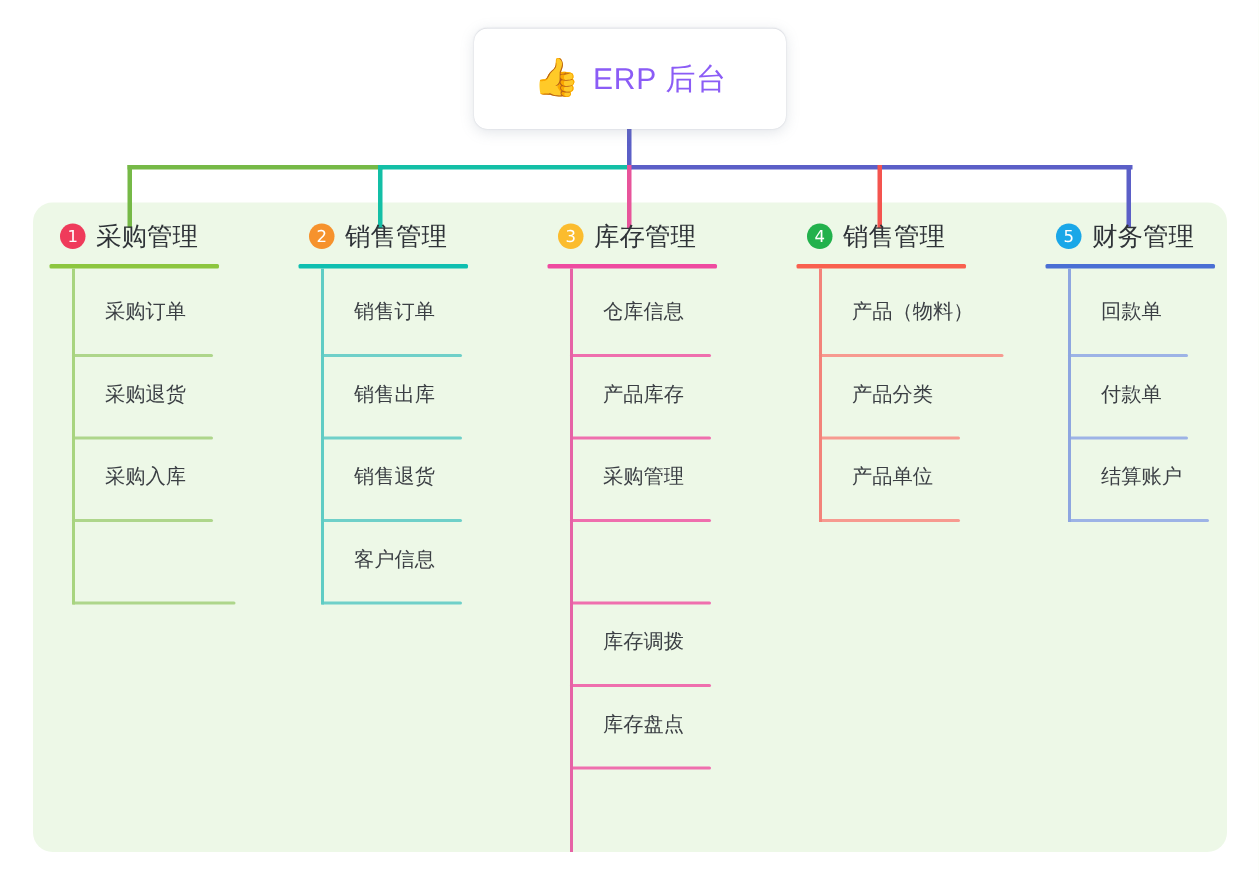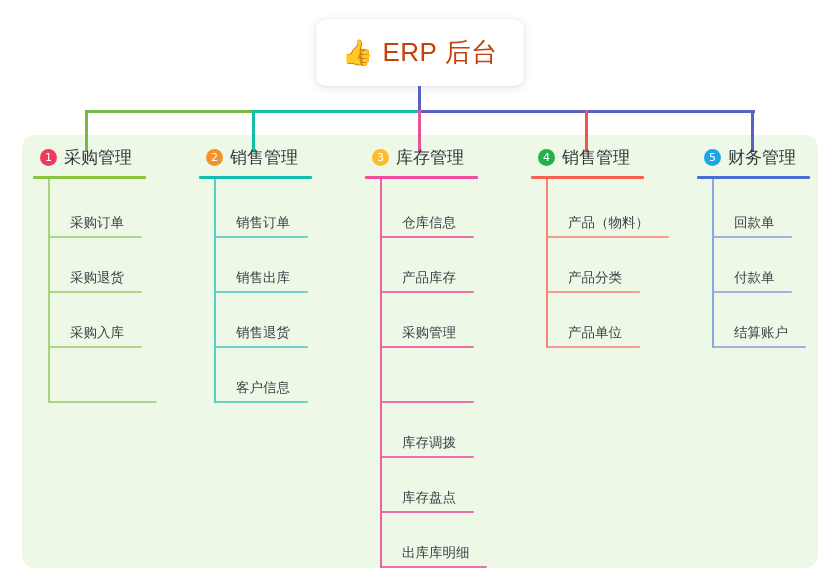--- a/index.html
+++ b/index.html
@@ -34,22 +34,22 @@
     justify-content: center;
     gap: 9px;
     z-index: 6;
   }
   #title-card .thumb {
     font-size: 25px;
     line-height: 1;
     display: inline-block;
   }
   #title-card .ttl {
-    font-size: 26px;
-    color: #c2410c;
+    font-size: 20px;
+    color: #8b5cf6;
     letter-spacing: 0.5px;
     white-space: nowrap;
     text-align: center;
   }
 
   
   .conn {
     position: absolute;
     z-index: 4;
   }
@@ -111,21 +111,21 @@
     top: 34px;
   }
 
   .items { position: relative; padding-top: 4px; }
   .item {
     position: relative;
     height: 55px;
     padding-left: 38px;
     display: flex;
     flex-direction: column;
-    justify-content: flex-end;
+    justify-content: center;
   }
   .item .lbl {
     font-size: 13.5px;
     color: #3b3f44;
     white-space: nowrap;
     padding-bottom: 6px;
   }
   .item .rule {
     position: absolute;
     left: 16px;
@@ -233,24 +233,20 @@
             <div class="rule" style="background: rgb(239, 111, 174); width: 94px;"></div>
           </div>
           <div class="item">
             <span class="lbl">库存调拨</span>
             <div class="rule" style="background: rgb(239, 111, 174); width: 94px;"></div>
           </div>
           <div class="item">
             <span class="lbl">库存盘点</span>
             <div class="rule" style="background: rgb(239, 111, 174); width: 94px;"></div>
           </div>
-          <div class="item">
-            <span class="lbl">出库库明细</span>
-            <div class="rule" style="background: rgb(239, 111, 174); width: 107px;"></div>
-          </div>
         </div>
         <div class="spine" style="background: rgb(230, 99, 166); height: 389px;"></div>
       </div>
       <div class="column" style="left: 530px; width: 170px;">
         <div class="col-head">
           <span class="badge" style="background: rgb(34, 177, 76);">4</span>
           <span class="col-title">销售管理</span>
         </div>
         <div class="head-rule" style="background: rgb(249, 96, 79); width: 113px; margin-left: 1px;"></div>
         <div class="items">

